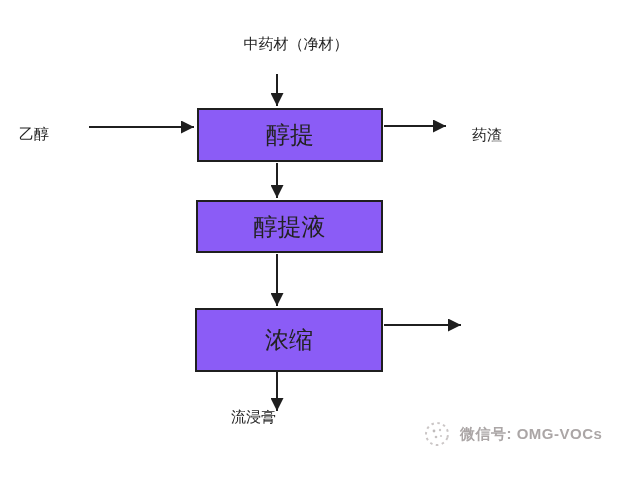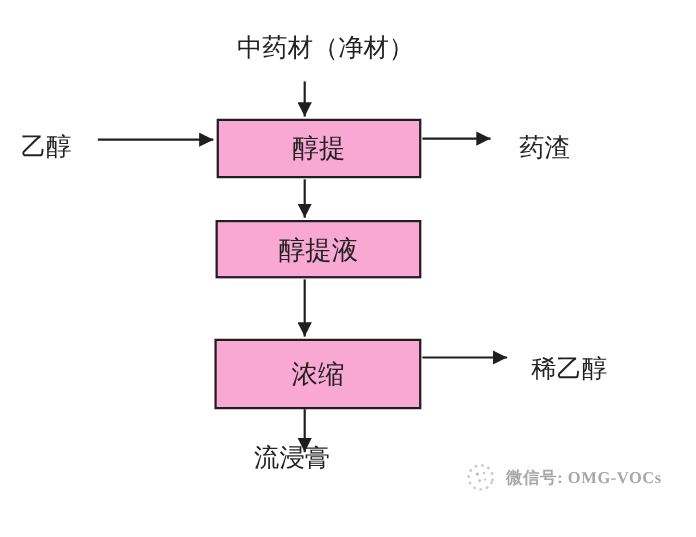--- a/index.html
+++ b/index.html
@@ -12,56 +12,56 @@
     font-family: "Liberation Serif", "DejaVu Serif", serif;
     color: #222222;
   }
   .arrow-layer {
     position: absolute;
     left: 0; top: 0;
     width: 633px; height: 488px;
   }
   .flow-label {
     position: absolute;
-    font-size: 23px;
+    font-size: 15px;
     line-height: 26px;
     white-space: nowrap;
     color: #222222;
   }
   .title-label {
     left: 190px; top: 31px;
     width: 212px;
     text-align: center;
   }
   .ethanol-label   { left: 19px;   top: 121px; }
   .residue-label   { left: 472px; top: 122px; }
   .dilute-label    { left: 483px; top: 323px; }
   .fluid-label     { left: 231px; top: 404px; }
   .process-box {
     position: absolute;
     border: 2px solid #1f1f1f;
-    background: #f9a8d4;
+    background: #8b5cf6;
     display: flex;
     align-items: center;
     justify-content: center;
     font-size: 24px;
     color: #222222;
     box-sizing: border-box;
   }
   .box-extract        { left: 197px; top: 108px; width: 186px; height: 54px; }
   .box-extract-liquid { left: 196px; top: 200px; width: 187px; height: 53px; }
   .box-concentrate    { left: 195px; top: 308px; width: 188px; height: 64px; }
   .watermark {
     position: absolute;
     left: 421px; top: 418px;
     display: flex;
     align-items: center;
     gap: 7px;
     color: #aba6a6;
-    font-family: Liberation Serif, serif;
+    font-family: Liberation Sans, sans-serif;
     font-size: 15px;
     font-weight: bold;
     letter-spacing: 0.5px;
   }
   .watermark-icon { width: 32px; height: 32px; opacity: 0.85; }
 </style>
 </head>
 <body>
 
 <div class="canvas">
@@ -77,21 +77,20 @@
     <line x1="384" y1="126" x2="446" y2="126" stroke="#1f1f1f" stroke-width="2" marker-end="url(#ah)"></line>
     <line x1="277" y1="163" x2="277" y2="198" stroke="#1f1f1f" stroke-width="2" marker-end="url(#ah)"></line>
     <line x1="277" y1="254" x2="277" y2="306" stroke="#1f1f1f" stroke-width="2" marker-end="url(#ah)"></line>
     <line x1="384" y1="325" x2="461" y2="325" stroke="#1f1f1f" stroke-width="2" marker-end="url(#ah)"></line>
     <line x1="277" y1="361" x2="277" y2="411" stroke="#1f1f1f" stroke-width="2" marker-end="url(#ah)"></line>
   </svg>
 
   <div class="flow-label title-label">中药材（净材）</div>
   <div class="flow-label ethanol-label">乙醇</div>
   <div class="flow-label residue-label">药渣</div>
-  <div class="flow-label dilute-label">稀乙醇</div>
   <div class="flow-label fluid-label">流浸膏</div>
 
   <div class="process-box box-extract">
     <span>醇提</span>
   </div>
   <div class="process-box box-extract-liquid">
     <span>醇提液</span>
   </div>
   <div class="process-box box-concentrate">
     <span>浓缩</span>

